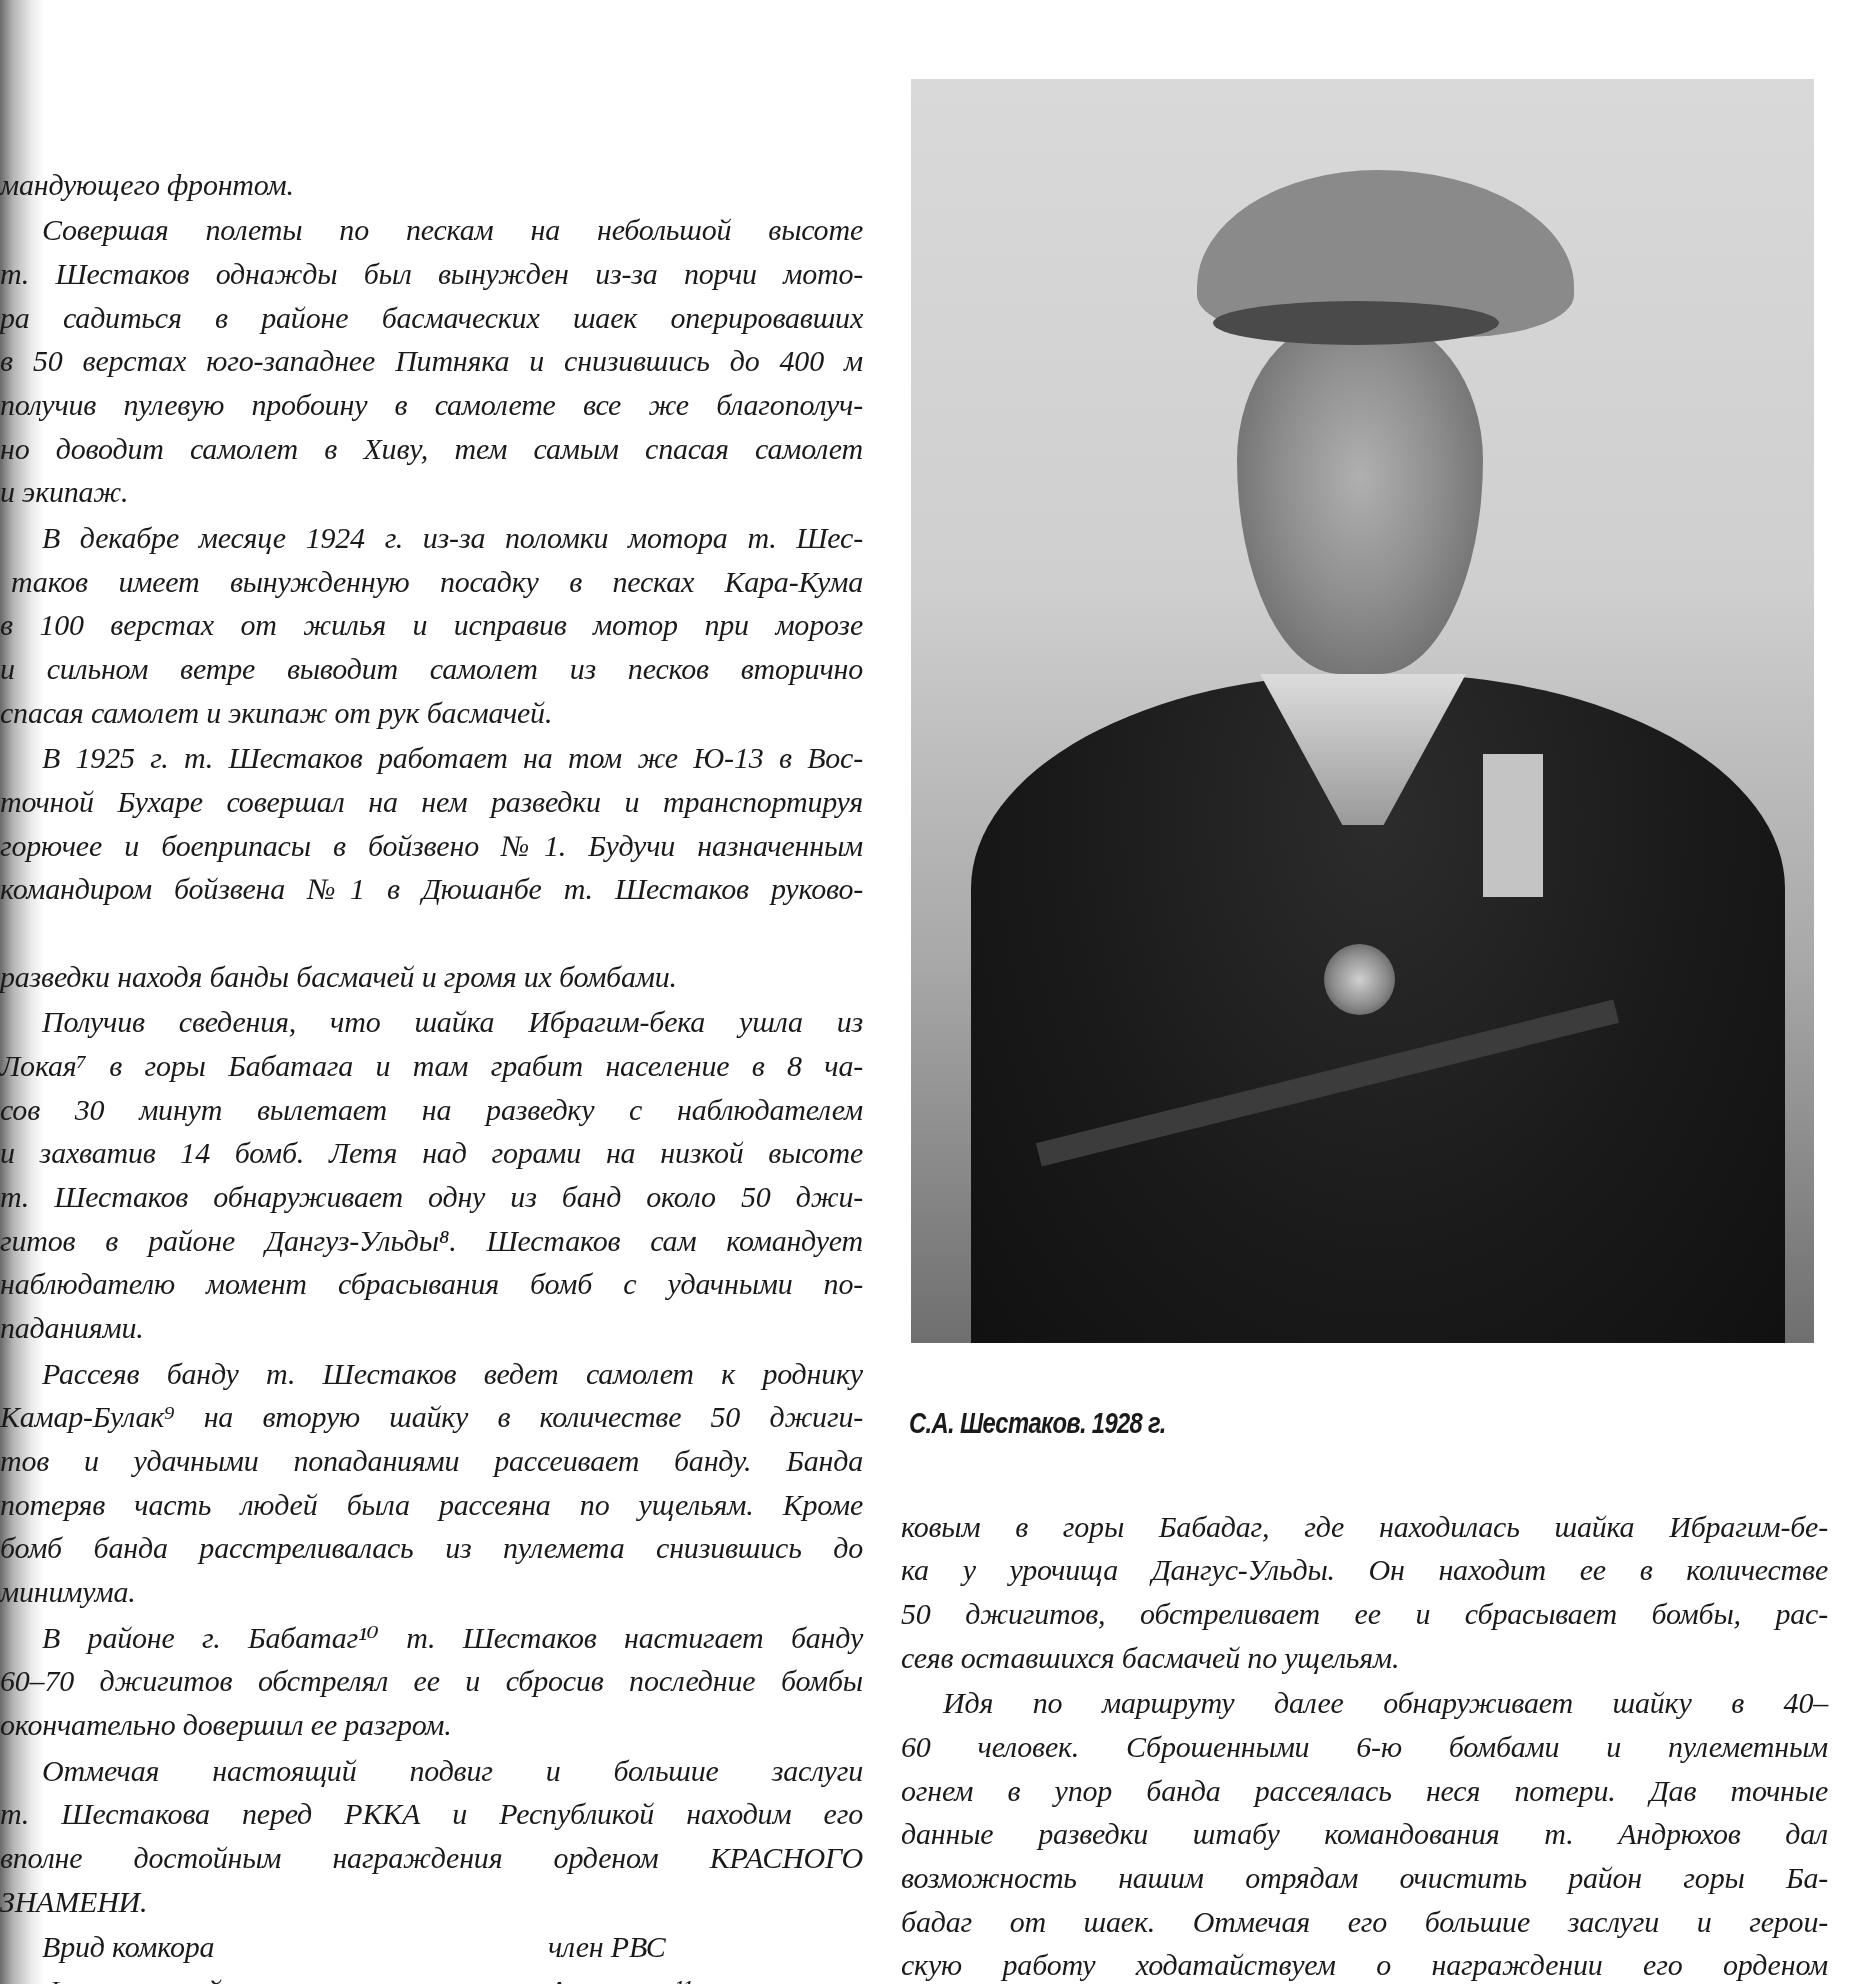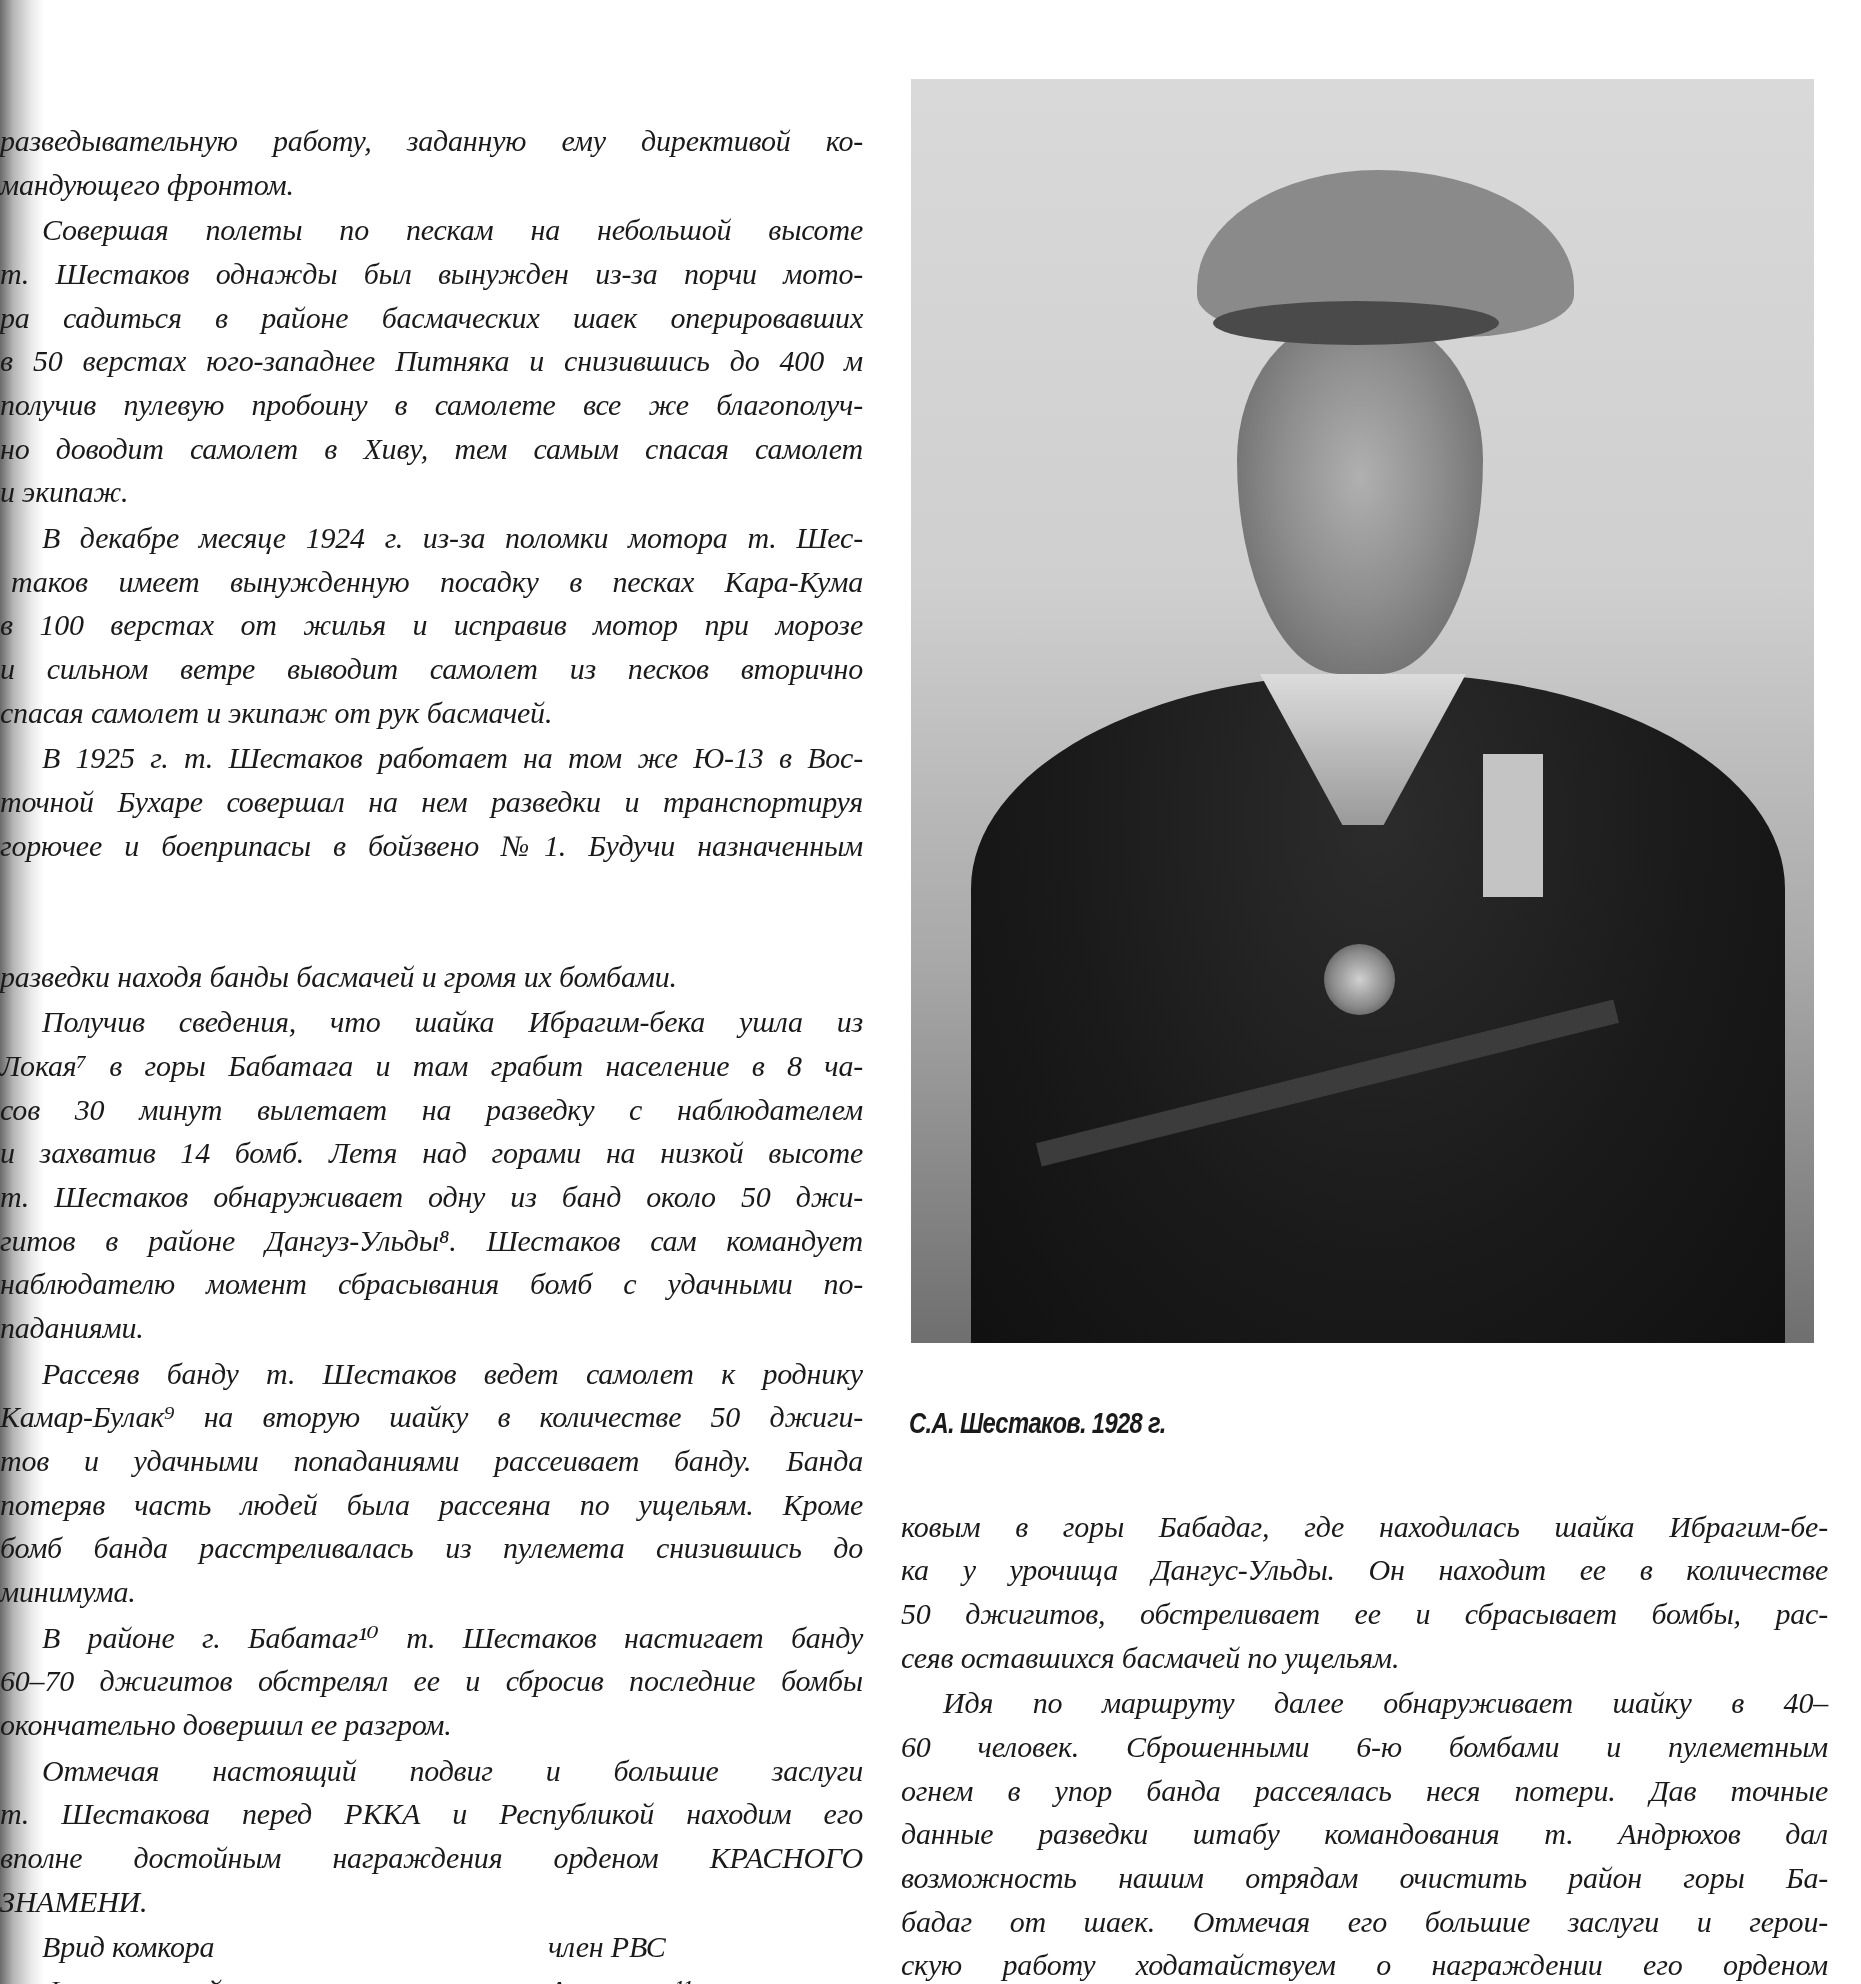--- a/index.html
+++ b/index.html
@@ -80,37 +80,37 @@
     font-weight: bold; font-style: italic; font-size: 29px; letter-spacing: -0.8px;
     transform: scaleX(0.82); transform-origin: left center;
   }
 </style>
 </head>
 <body>
 
 <div class="gutter-shadow"></div>
 
 <div class="col-left" id="col-left">
-    <div class="line justify" style="top: 119px;">разведывательную работу, заданную ему директивой ко-</div>
     <div class="line " style="top: 163px;">мандующего фронтом.</div>
     <div class="line justify indent" style="top: 208px;">Совершая полеты по пескам на небольшой высоте</div>
     <div class="line justify" style="top: 252px;">т. Шестаков однажды был вынужден из-за порчи мото-</div>
     <div class="line justify" style="top: 296px;">ра садиться в районе басмаческих шаек оперировавших</div>
     <div class="line justify" style="top: 339px;">в 50 верстах юго-западнее Питняка и снизившись до 400 м</div>
     <div class="line justify" style="top: 427px;">но доводит самолет в Хиву, тем самым спасая самолет</div>
     <div class="line justify" style="top: 383px;">получив пулевую пробоину в самолете все же благополуч-</div>
     <div class="line " style="top: 470px;">и экипаж.</div>
     <div class="line justify indent" style="top: 516px;">В декабре месяце 1924 г. из-за поломки мотора т. Шес-</div>
     <div class="line justify" style="top: 560px; margin-left: 11px;">таков имеет вынужденную посадку в песках Кара-Кума</div>
     <div class="line justify" style="top: 603px;">в 100 верстах от жилья и исправив мотор при морозе</div>
     <div class="line justify" style="top: 647px;">и сильном ветре выводит самолет из песков вторично</div>
     <div class="line " style="top: 691px;">спасая самолет и экипаж от рук басмачей.</div>
     <div class="line justify indent" style="top: 736px;">В 1925 г. т. Шестаков работает на том же Ю-13 в Вос-</div>
     <div class="line justify" style="top: 780px;">точной Бухаре совершал на нем разведки и транспортируя</div>
     <div class="line justify" style="top: 824px;">горючее и боеприпасы в бойзвено №1. Будучи назначенным</div>
+    <div class="line justify" style="top: 867px;">командиром бойзвена №1 в Дюшанбе т. Шестаков руково-</div>
     <div class="line " style="top: 955px;">разведки находя банды басмачей и громя их бомбами.</div>
     <div class="line justify indent" style="top: 1000px;">Получив сведения, что шайка Ибрагим-бека ушла из</div>
     <div class="line justify" style="top: 1044px;">Локая⁷ в горы Бабатага и там грабит население в 8 ча-</div>
     <div class="line justify" style="top: 1088px;">сов 30 минут вылетает на разведку с наблюдателем</div>
     <div class="line justify" style="top: 1131px;">и захватив 14 бомб. Летя над горами на низкой высоте</div>
     <div class="line justify" style="top: 1175px;">т. Шестаков обнаруживает одну из банд около 50 джи-</div>
     <div class="line justify" style="top: 1219px;">гитов в районе Дангуз-Ульды⁸. Шестаков сам командует</div>
     <div class="line justify" style="top: 1262px;">наблюдателю момент сбрасывания бомб с удачными по-</div>
     <div class="line " style="top: 1306px;">паданиями.</div>
     <div class="line justify indent" style="top: 1352px;">Рассеяв банду т. Шестаков ведет самолет к роднику</div>

